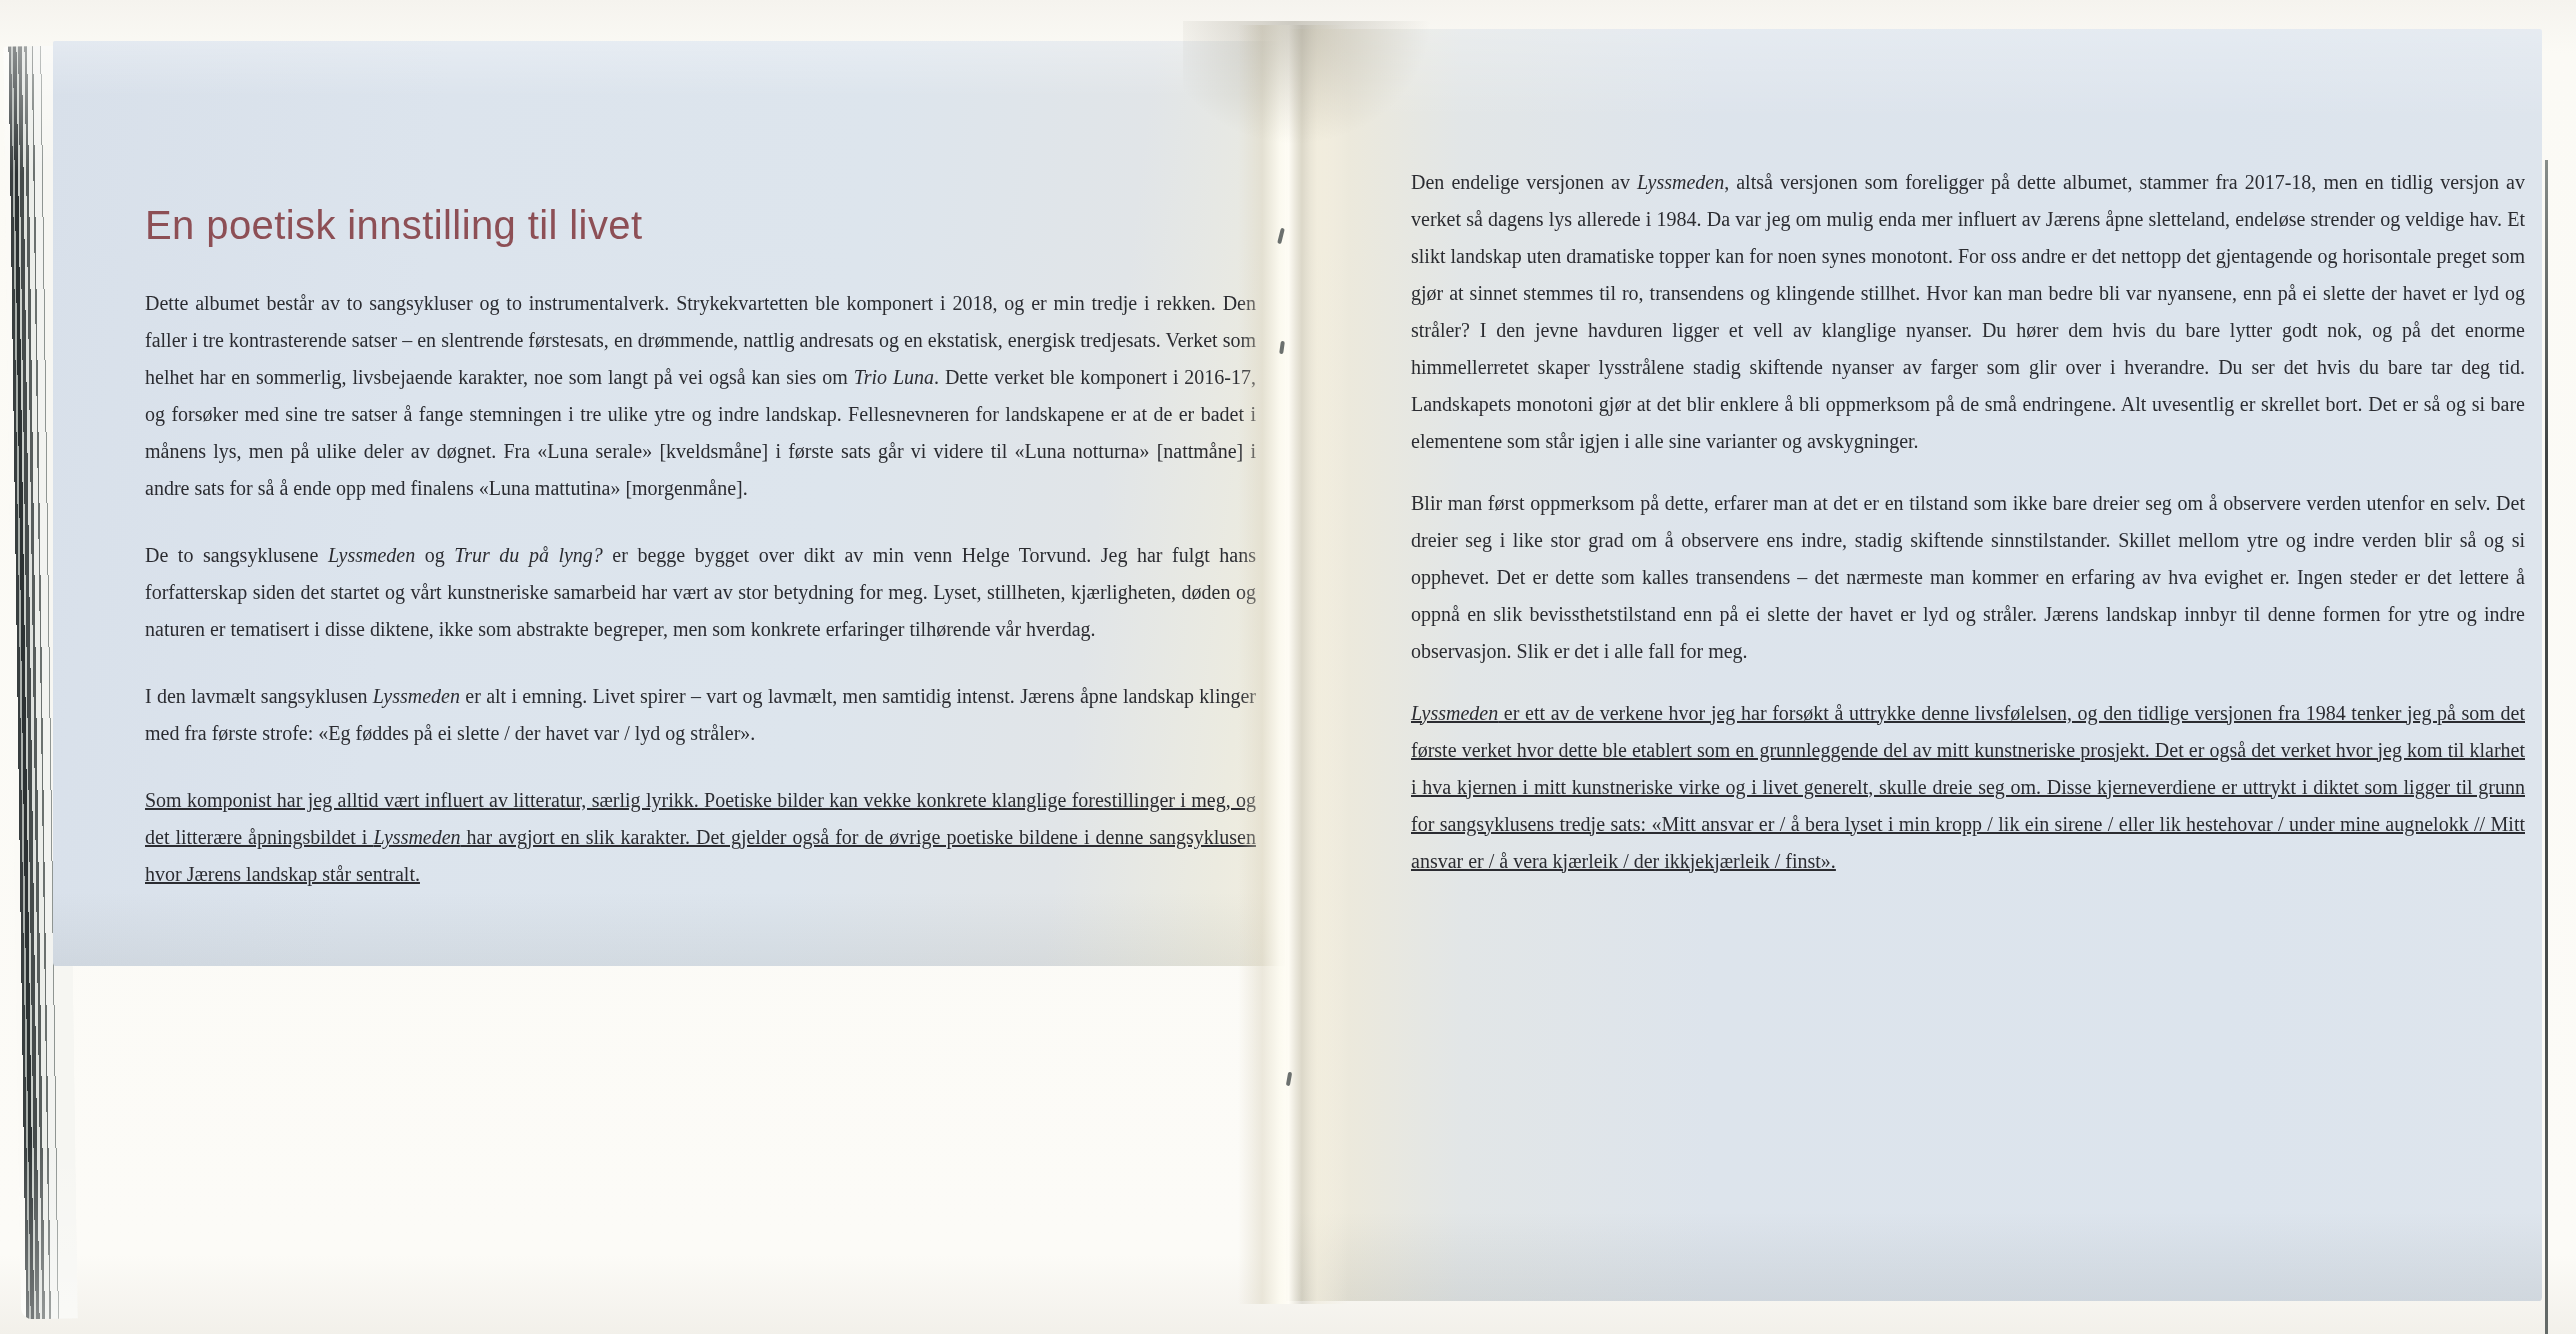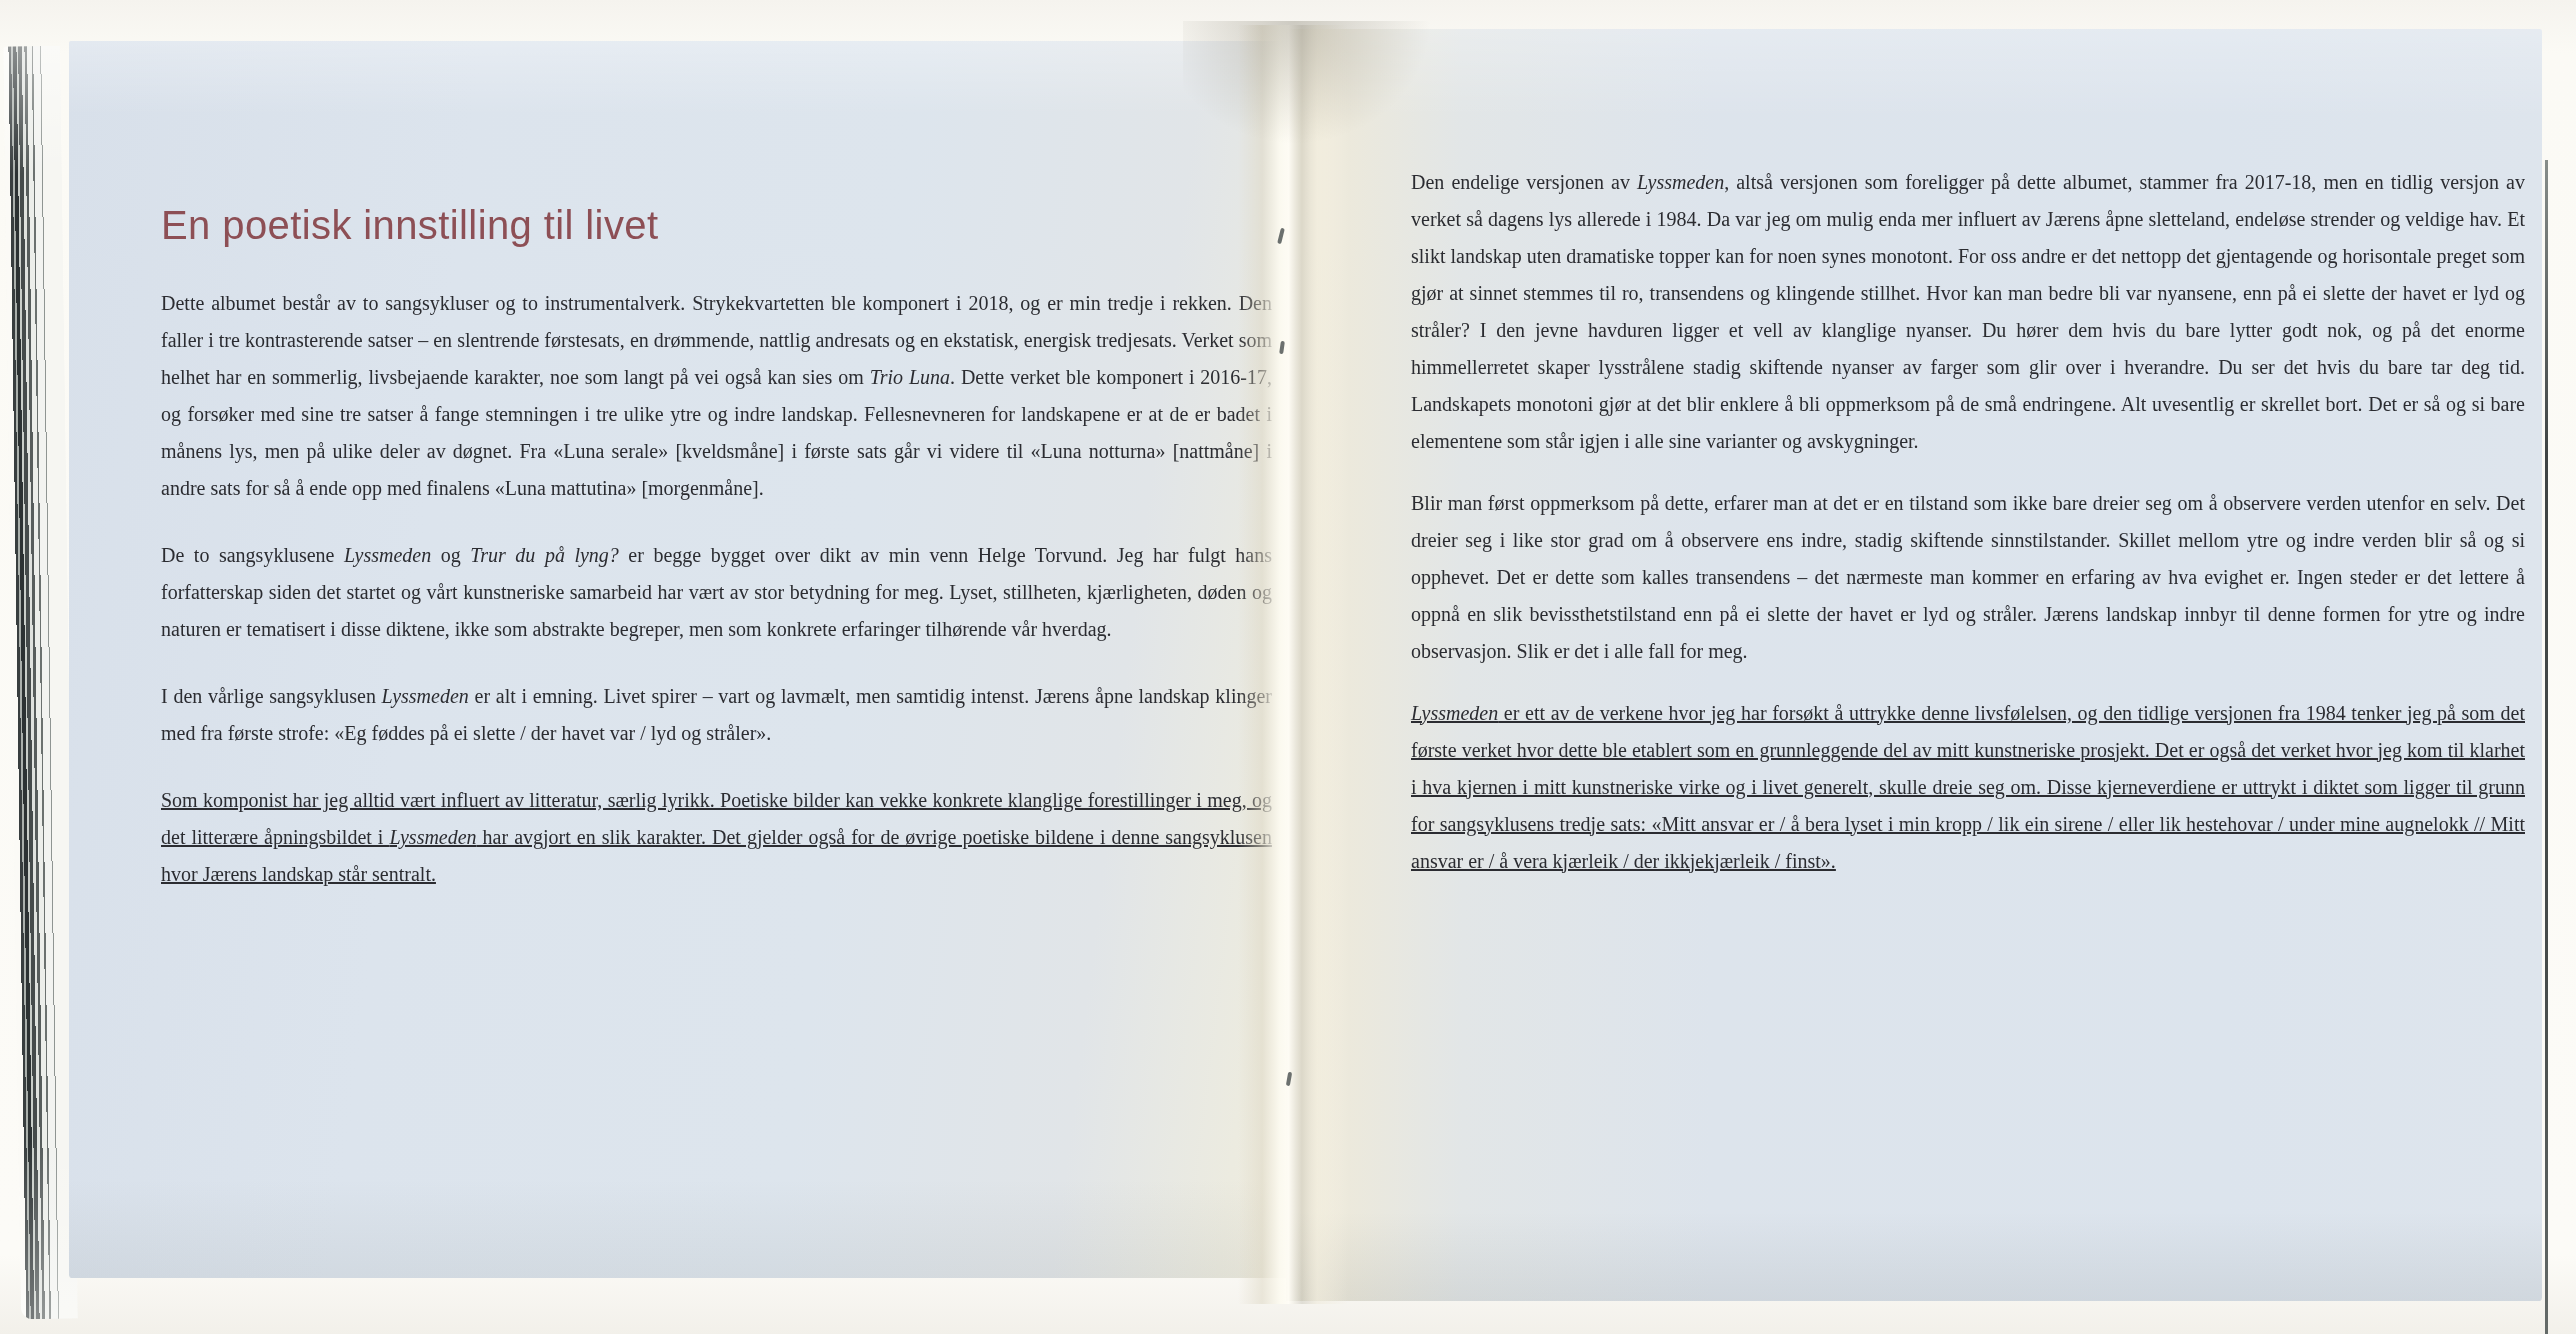--- a/index.html
+++ b/index.html
@@ -3,26 +3,25 @@
 <meta charset="utf-8">
 <style>
   html,body{margin:0;padding:0;background:#ffffff;}
   .scan{
     position:relative;width:2576px;height:1335px;overflow:hidden;
     background:linear-gradient(180deg,#f5f3ee 0%,#fbfaf5 4%,#fcfbf7 94%,#f2f0ea 100%);
     font-family:"Liberation Serif", serif;
   }
   .page{position:absolute;}
   .page.left{
-    left:53px;top:41px;width:1232px;height:1237px;
+    left:53px;top:41px;width:1232px;height:925px;
     background:
       linear-gradient(180deg,rgba(255,255,255,0.30) 0%,rgba(255,255,255,0) 6%,rgba(0,0,0,0) 92%,rgba(120,125,120,0.10) 100%),
       linear-gradient(97deg,#d8e0ea 0%,#dce4ed 30%,#dde5ed 62%,#e1e5e8 82%,#ecebe0 94%,#f3efe1 100%);
     border-radius:1.8px 0 0 3.6px;
-    margin-left:16px;
   }
   .page.right{
     left:1286px;top:28.5px;width:1256px;height:1272px;
     background:
       linear-gradient(180deg,rgba(255,255,255,0.25) 0%,rgba(255,255,255,0) 7%,rgba(0,0,0,0) 93%,rgba(110,115,112,0.12) 100%),
       linear-gradient(90deg,#e6e2d2 0%,#f7f3e5 2%,#ece9dc 5%,#e2e6e7 14%,#dde4ec 34%,#dce4ed 75%,#dee5ed 100%);
     border-radius:0 2.7px 3.6px 0;
   }
   .stack-edges{
     position:absolute;left:12.4px;top:46px;width:57px;height:1273px;
@@ -79,21 +78,21 @@
 
 <div class="scan">
 
   <div class="stack-edges"></div>
 
   <div class="page left">
     <h1 class="heading">En poetisk innstilling til livet</h1>
     <div class="body-text" id="left-paragraphs">
         <p><span>Dette albumet består av to sangsykluser og to instrumentalverk. Strykekvartetten ble komponert i 2018, og er min tredje i rekken. Den faller i tre kontrasterende satser – en slentrende førstesats, en drømmende, nattlig andresats og en ekstatisk, energisk tredjesats. Verket som helhet har en sommerlig, livsbejaende karakter, noe som langt på vei også kan sies om </span><em>Trio Luna</em><span>. Dette verket ble komponert i 2016-17, og forsøker med sine tre satser å fange stemningen i tre ulike ytre og indre landskap. Fellesnevneren for landskapene er at de er badet i månens lys, men på ulike deler av døgnet. Fra «Luna serale» [kveldsmåne] i første sats går vi videre til «Luna notturna» [nattmåne] i andre sats for så å ende opp med finalens «Luna mattutina» [morgenmåne].</span></p>
         <p><span>De to sangsyklusene </span><em>Lyssmeden</em><span> og </span><em>Trur du på lyng?</em><span> er begge bygget over dikt av min venn Helge Torvund. Jeg har fulgt hans forfatterskap siden det startet og vårt kunstneriske samarbeid har vært av stor betydning for meg. Lyset, stillheten, kjærligheten, døden og naturen er tematisert i disse diktene, ikke som abstrakte begreper, men som konkrete erfaringer tilhørende vår hverdag.</span></p>
-        <p><span>I den vårlige sangsyklusen </span><em>Lyssmeden</em><span> er alt i emning. Livet spirer – vart og lavmælt, men samtidig intenst. Jærens åpne landskap klinger med fra første strofe: «Eg føddes på ei slette / der havet var / lyd og stråler».</span></p>
+        <p><span>I den lavmælt sangsyklusen </span><em>Lyssmeden</em><span> er alt i emning. Livet spirer – vart og lavmælt, men samtidig intenst. Jærens åpne landskap klinger med fra første strofe: «Eg føddes på ei slette / der havet var / lyd og stråler».</span></p>
         <p><span>Som komponist har jeg alltid vært influert av litteratur, særlig lyrikk. Poetiske bilder kan vekke konkrete klanglige forestillinger i meg, og det litterære åpningsbildet i </span><em>Lyssmeden</em><span> har avgjort en slik karakter. Det gjelder også for de øvrige poetiske bildene i denne sangsyklusen hvor Jærens landskap står sentralt.</span></p>
       </div>
   </div>
 
   <div class="page right">
     <div class="body-text" id="right-paragraphs">
         <p><span>Den endelige versjonen av </span><em>Lyssmeden</em><span>, altså versjonen som foreligger på dette albumet, stammer fra 2017-18, men en tidlig versjon av verket så dagens lys allerede i 1984. Da var jeg om mulig enda mer influert av Jærens åpne sletteland, endeløse strender og veldige hav. Et slikt landskap uten dramatiske topper kan for noen synes monotont. For oss andre er det nettopp det gjentagende og horisontale preget som gjør at sinnet stemmes til ro, transendens og klingende stillhet. Hvor kan man bedre bli var nyansene, enn på ei slette der havet er lyd og stråler? I den jevne havduren ligger et vell av klanglige nyanser. Du hører dem hvis du bare lytter godt nok, og på det enorme himmellerretet skaper lysstrålene stadig skiftende nyanser av farger som glir over i hverandre. Du ser det hvis du bare tar deg tid. Landskapets monotoni gjør at det blir enklere å bli oppmerksom på de små endringene. Alt uvesentlig er skrellet bort. Det er så og si bare elementene som står igjen i alle sine varianter og avskygninger.</span></p>
         <p><span>Blir man først oppmerksom på dette, erfarer man at det er en tilstand som ikke bare dreier seg om å observere verden utenfor en selv. Det dreier seg i like stor grad om å observere ens indre, stadig skiftende sinnstilstander. Skillet mellom ytre og indre verden blir så og si opphevet. Det er dette som kalles transendens – det nærmeste man kommer en erfaring av hva evighet er. Ingen steder er det lettere å oppnå en slik bevissthetstilstand enn på ei slette der havet er lyd og stråler. Jærens landskap innbyr til denne formen for ytre og indre observasjon. Slik er det i alle fall for meg.</span></p>
         <p><em>Lyssmeden</em><span> er ett av de verkene hvor jeg har forsøkt å uttrykke denne livsfølelsen, og den tidlige versjonen fra 1984 tenker jeg på som det første verket hvor dette ble etablert som en grunnleggende del av mitt kunstneriske prosjekt. Det er også det verket hvor jeg kom til klarhet i hva kjernen i mitt kunstneriske virke og i livet generelt, skulle dreie seg om. Disse kjerneverdiene er uttrykt i diktet som ligger til grunn for sangsyklusens tredje sats: «Mitt ansvar er / å bera lyset i min kropp / lik ein sirene / eller lik hestehovar / under mine augnelokk // Mitt ansvar er / å vera kjærleik / der ikkjekjærleik / finst».</span></p>
       </div>

